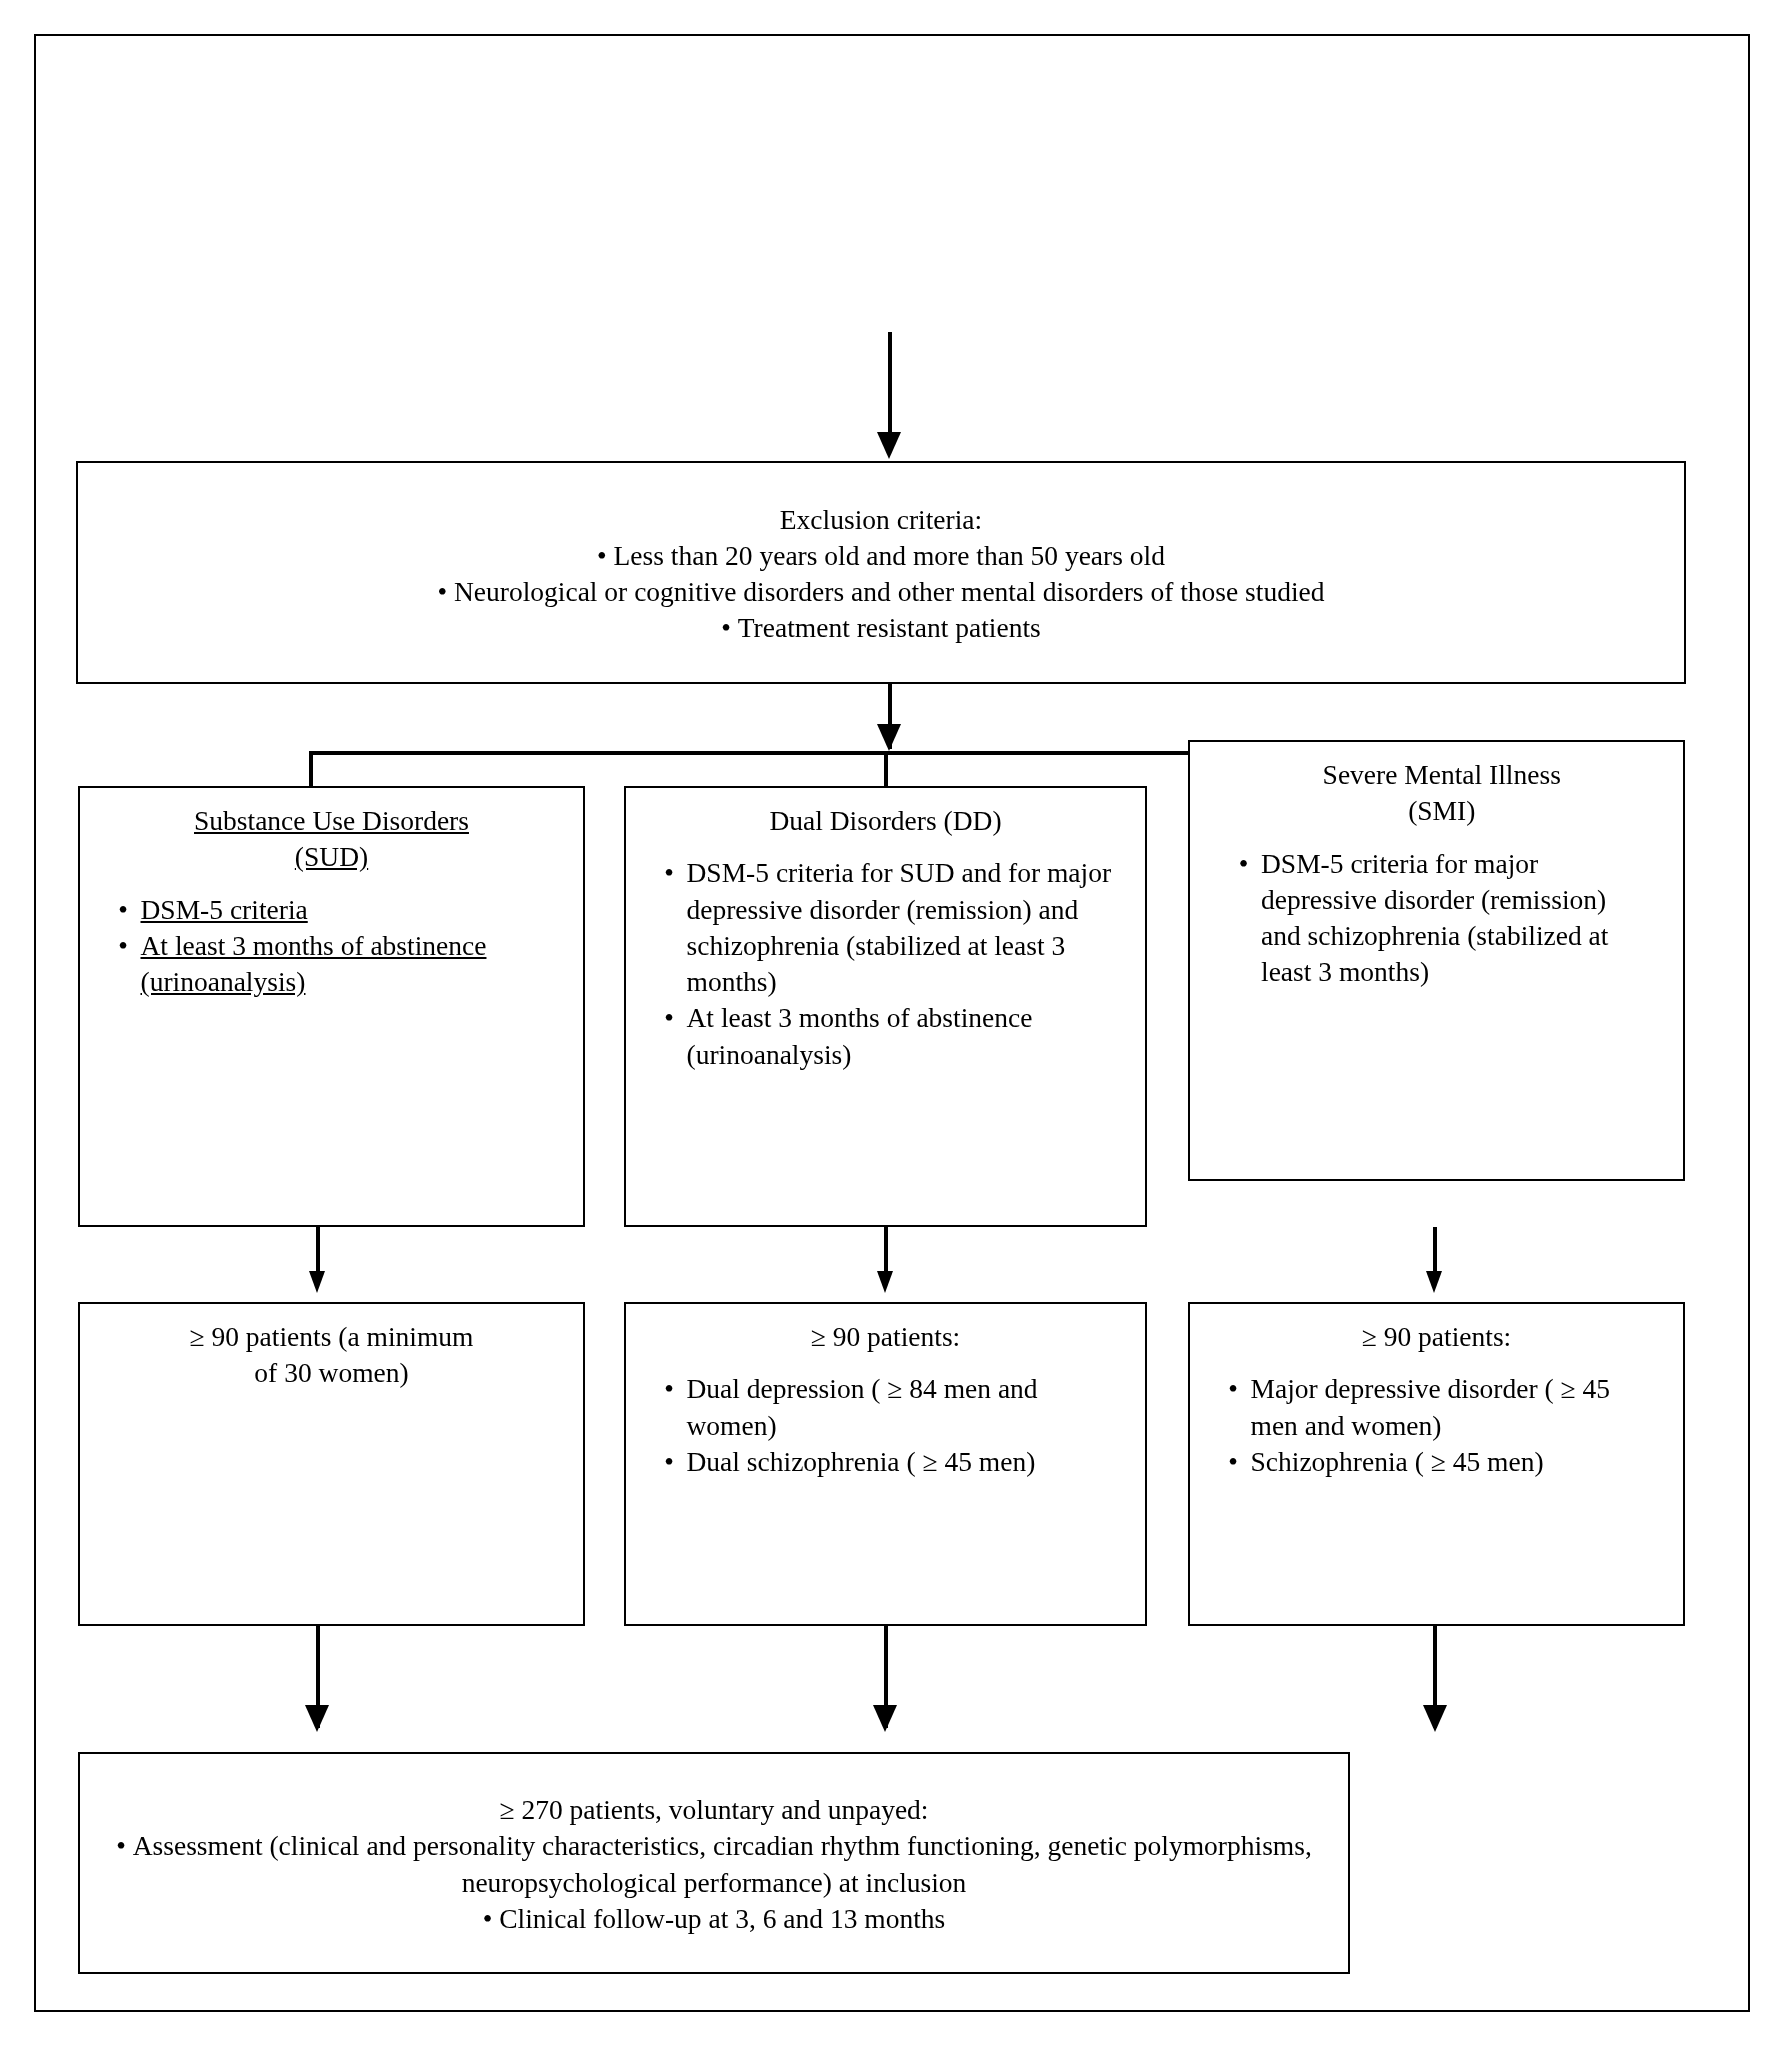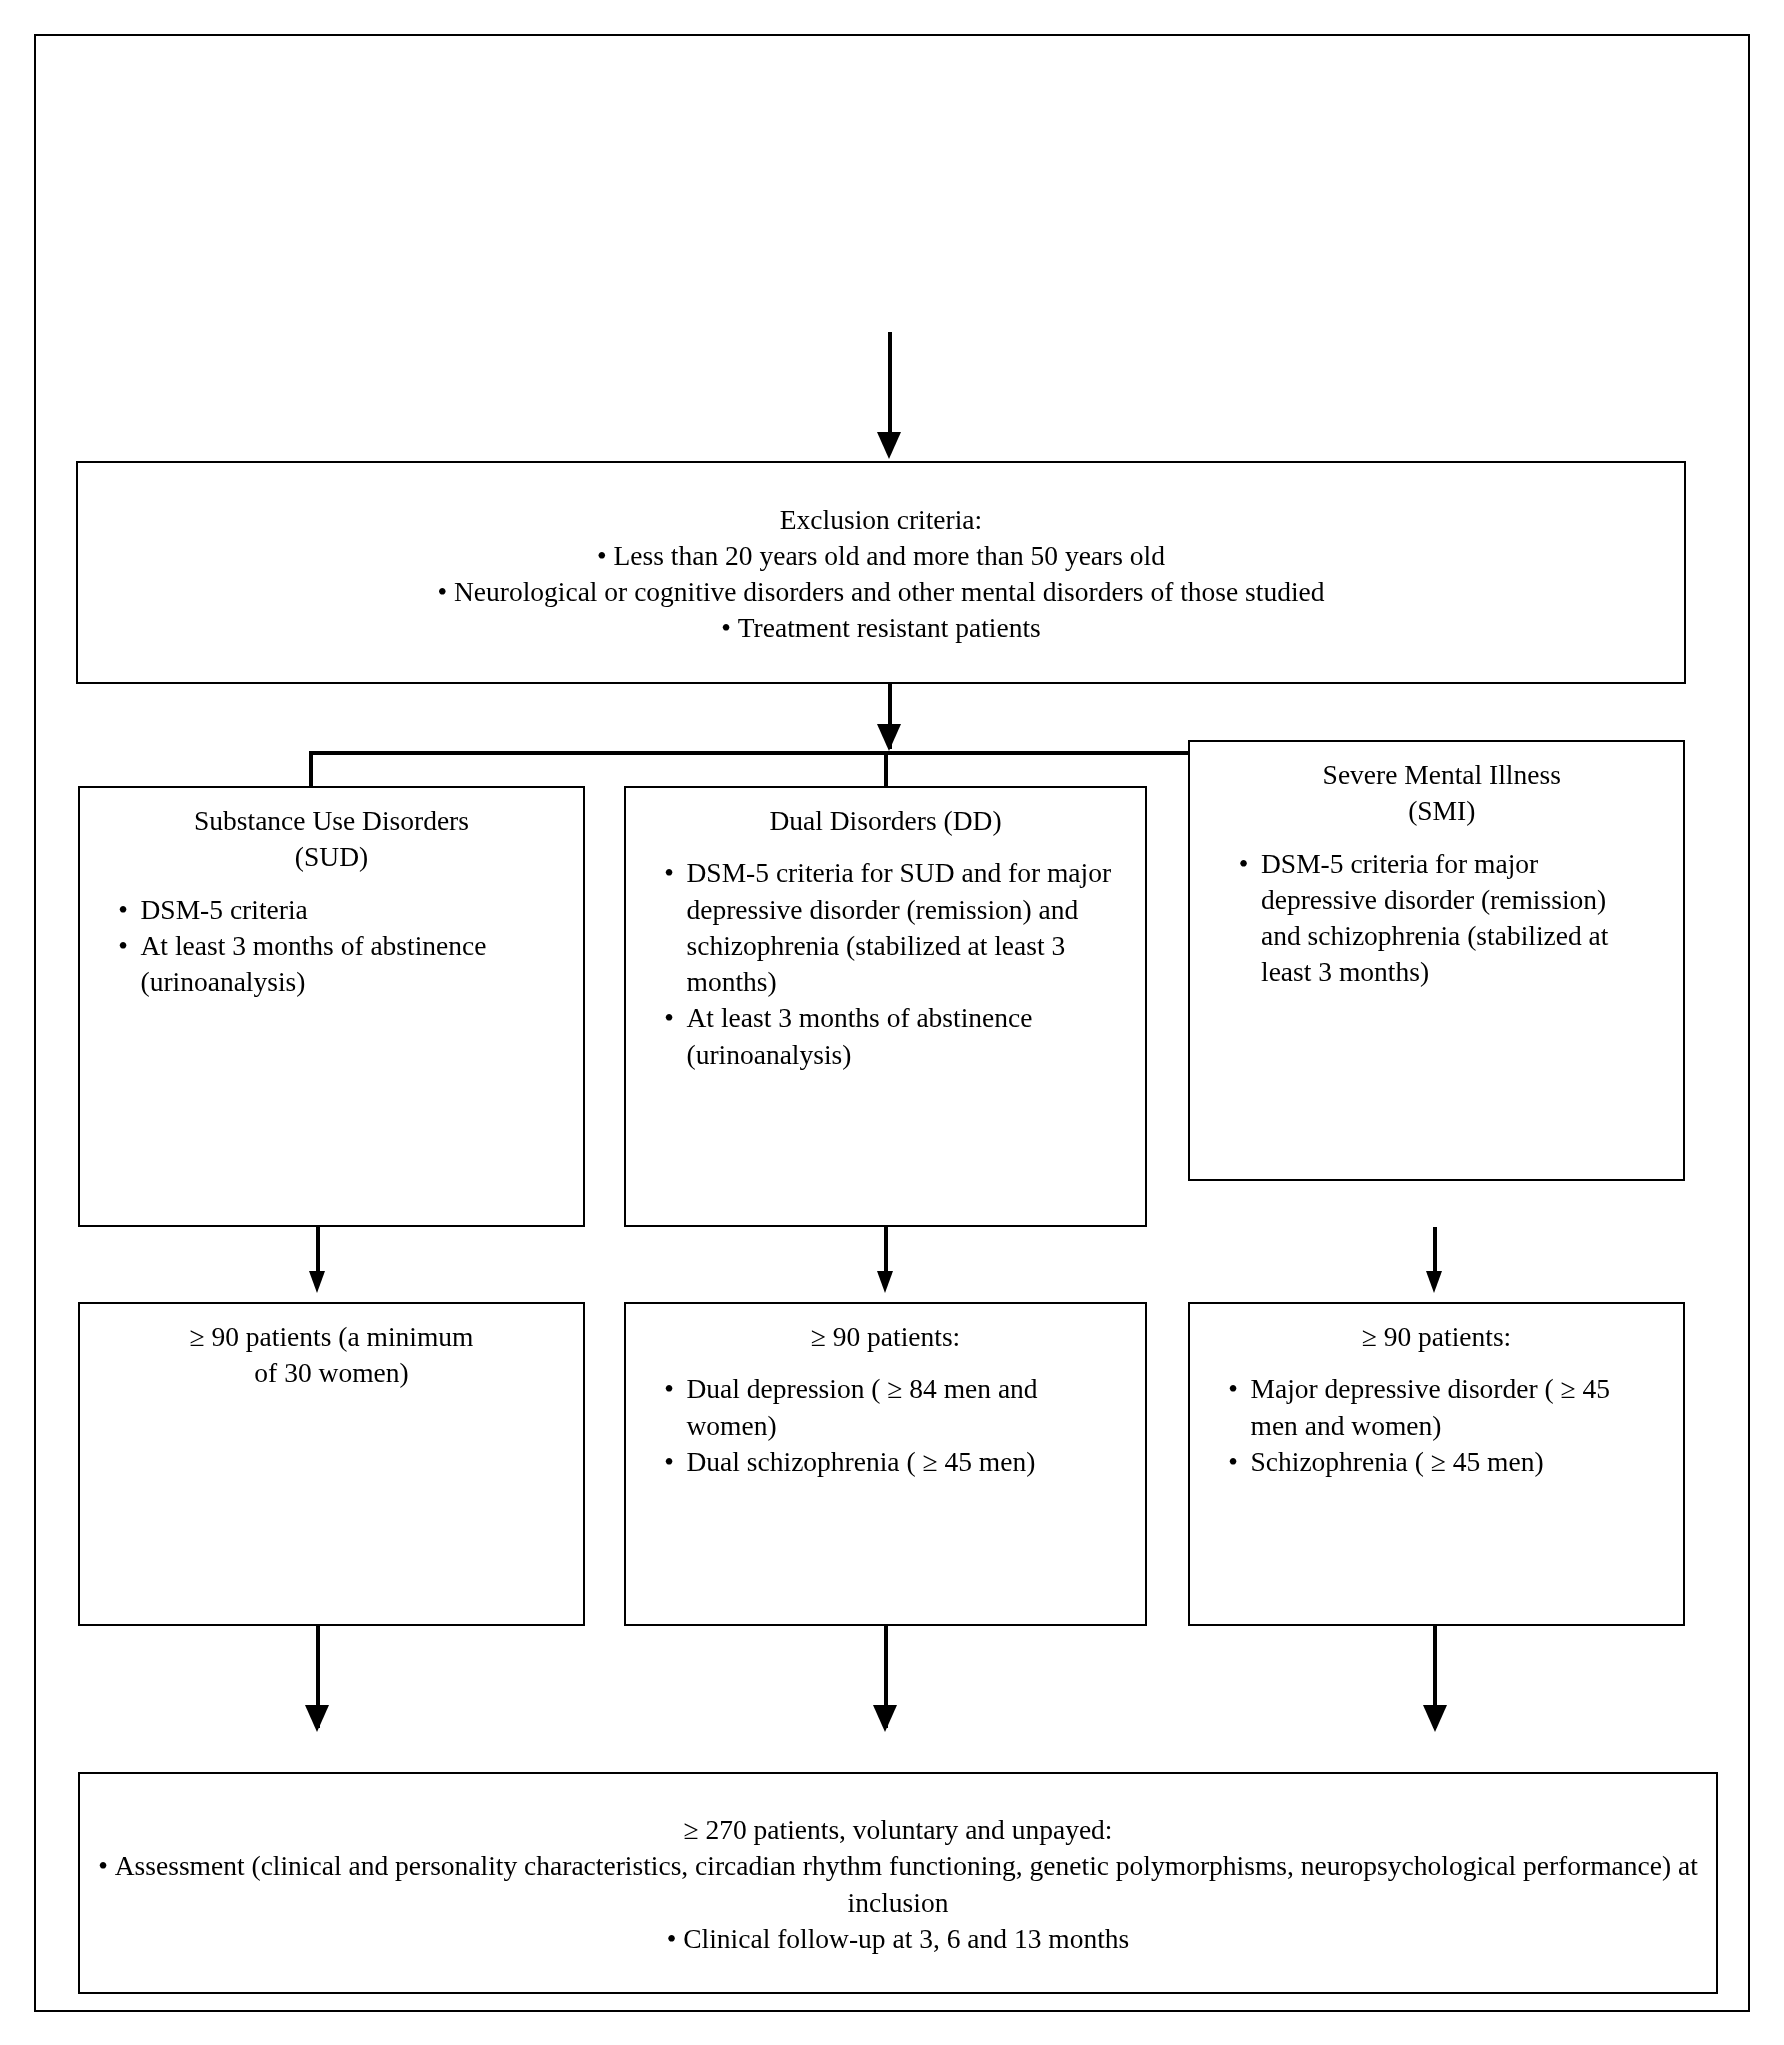--- a/index.html
+++ b/index.html
@@ -131,21 +131,21 @@
   </div>
 
   <div class="vline" style="left:888px; top:683px; height:66px;"></div>
   <div class="arrowhead" style="left:877px; top:724px;"></div>
 
   <div class="hline" style="left:309px; top:751px; width:1163px;"></div>
   <div class="vline" style="left:309px; top:751px; height:35px;"></div>
   <div class="vline" style="left:884px; top:751px; height:35px;"></div>
   <div class="vline" style="left:1468px; top:751px; height:35px;"></div>
 
-  <div class="node pad" style="left:78px; top:786px; width:507px; height:441px;">
+  <div class="node pad" style="left:78px; top:786px; width:507px; height:441px;text-decoration:underline;">
     <div class="title-line">Substance Use Disorders</div>
     <div class="title-line">(SUD)</div>
     <ul class="hang-bullets">
       <li><span>DSM-5 criteria</span></li>
       <li><span>At least 3 months of abstinence (urinoanalysis)</span></li>
     </ul>
   </div>
 
   <div class="node pad" style="left:624px; top:786px; width:523px; height:441px;">
     <div class="title-line">Dual Disorders (DD)</div>
@@ -195,21 +195,21 @@
 
   <div class="vline" style="left:316px; top:1626px; height:102px;"></div>
   <div class="arrowhead" style="left:305px; top:1705px;"></div>
 
   <div class="vline" style="left:884px; top:1626px; height:102px;"></div>
   <div class="arrowhead" style="left:873px; top:1705px;"></div>
 
   <div class="vline" style="left:1433px; top:1626px; height:102px;"></div>
   <div class="arrowhead" style="left:1423px; top:1705px;"></div>
 
-  <div class="node pad center-text" style="left:78px; top:1752px; width:1640px; height:222px; display:flex; align-items:center; justify-content:center;margin-top:20px;">
+  <div class="node pad center-text" style="left:78px; top:1752px; width:1272px; height:222px; display:flex; align-items:center; justify-content:center;">
     <div style="width:100%;">
       <div>≥ 270 patients, voluntary and unpayed:</div>
       <ul class="centered-bullets">
         <li><span>Assessment (clinical and personality characteristics, circadian rhythm functioning, genetic polymorphisms, neuropsychological performance) at inclusion</span></li>
         <li><span>Clinical follow-up at 3, 6 and 13 months</span></li>
       </ul>
     </div>
   </div>
 
 </div>

